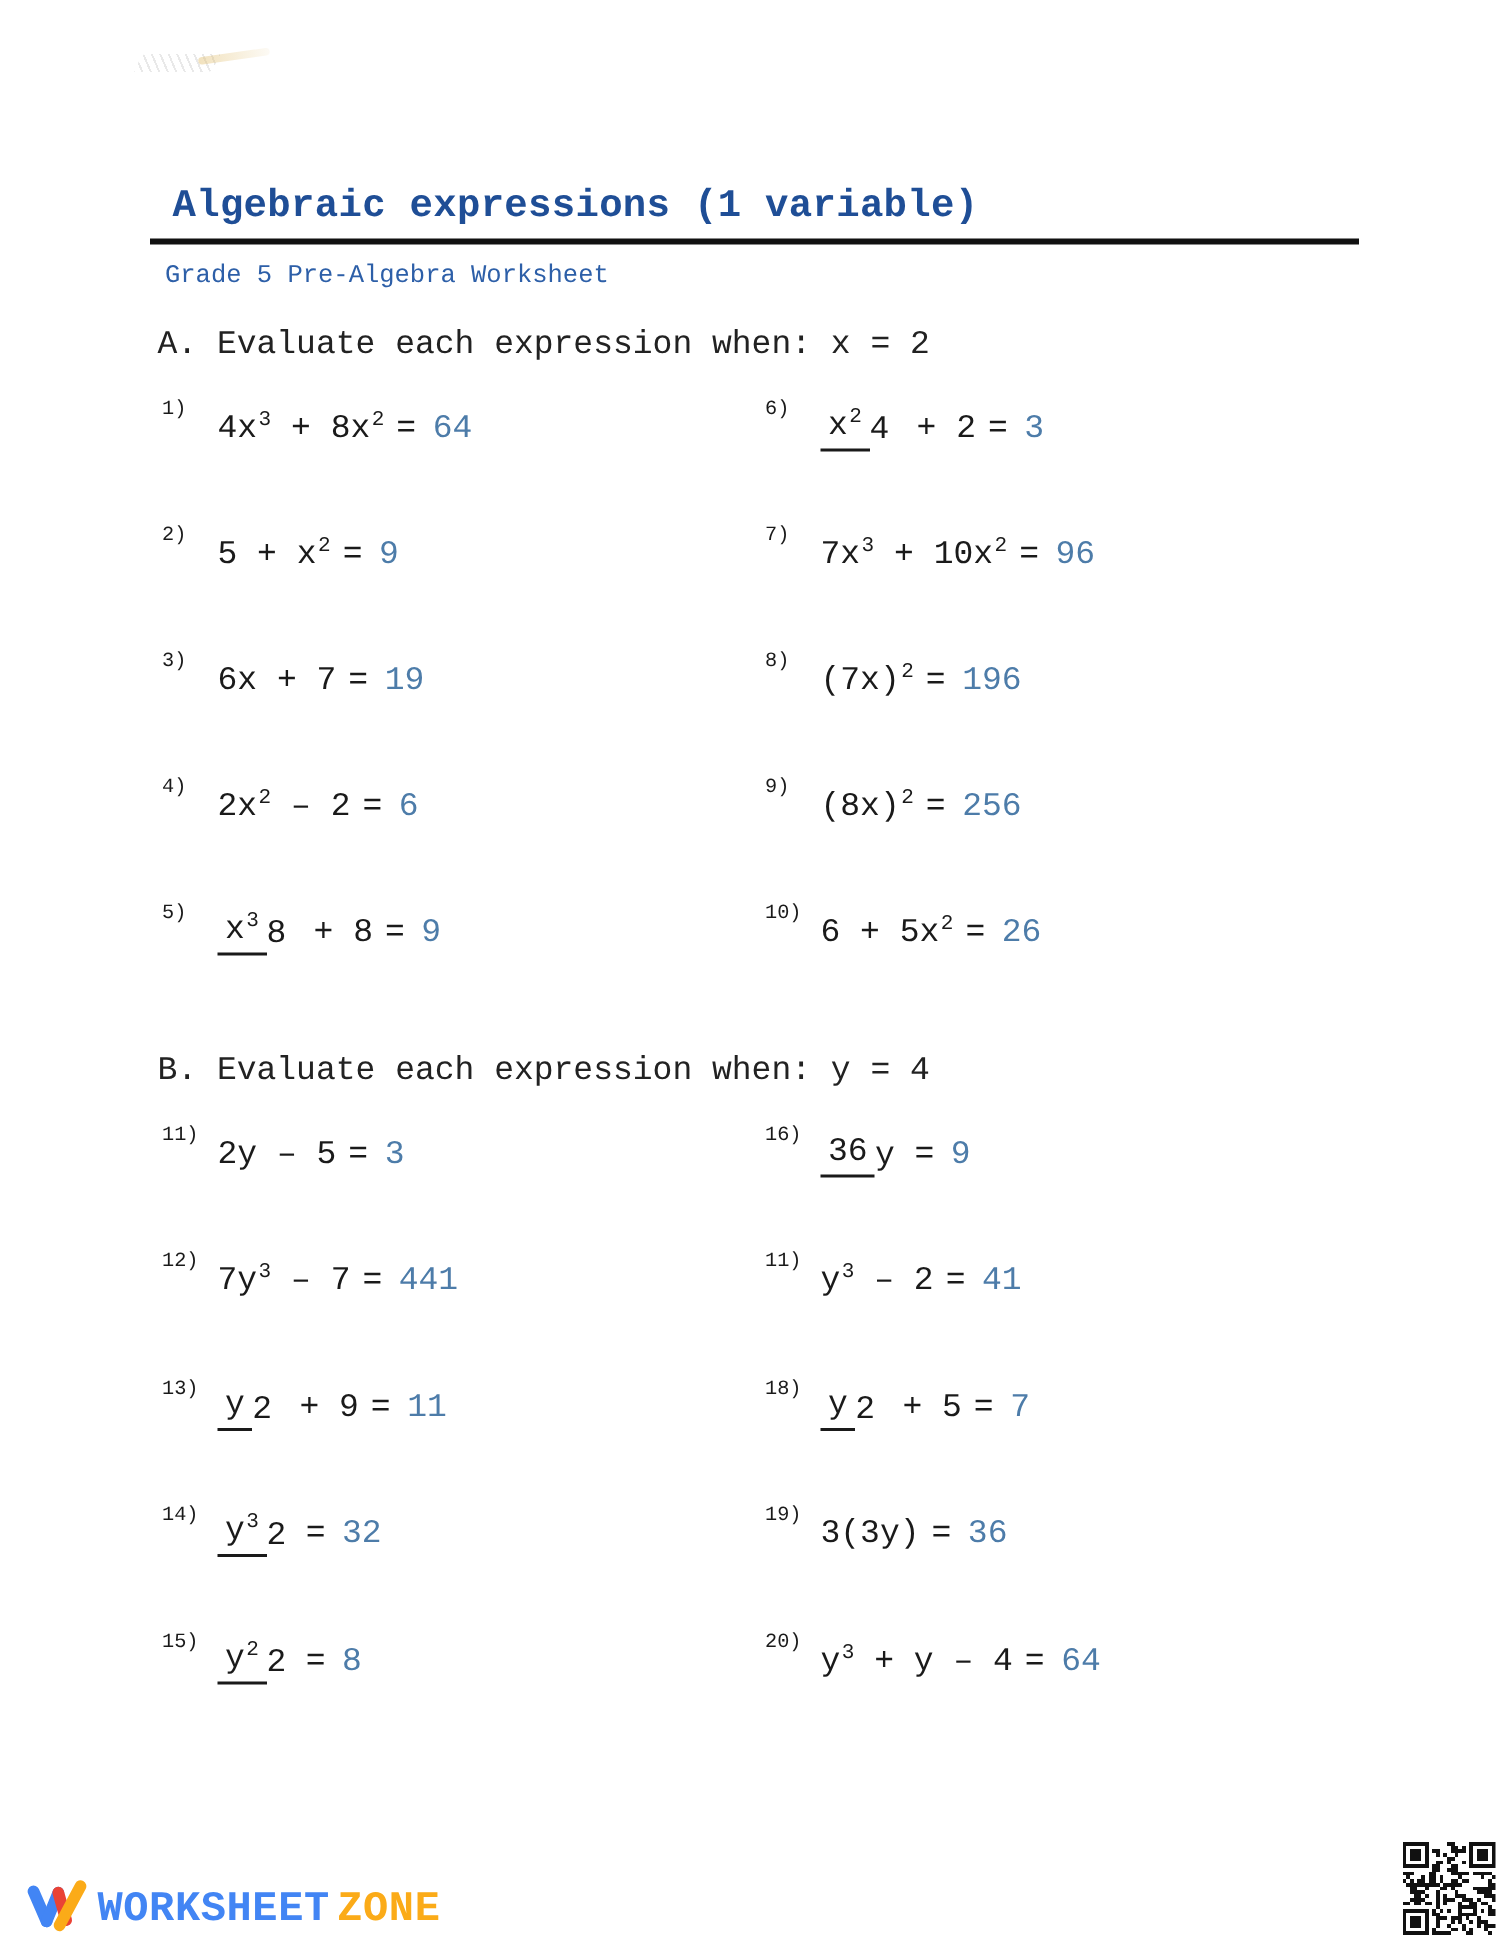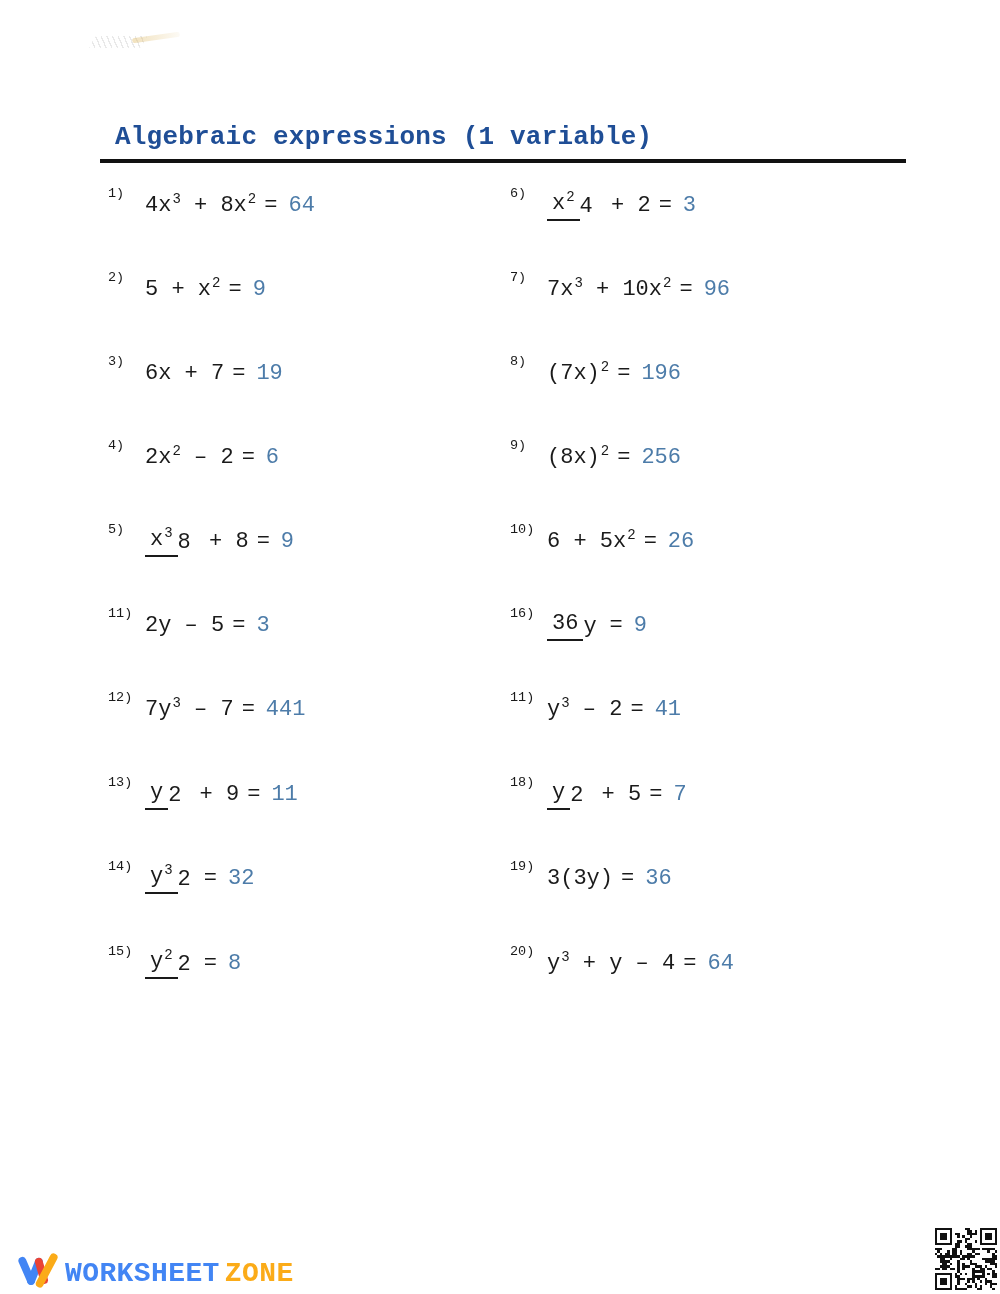--- a/index.html
+++ b/index.html
@@ -62,21 +62,23 @@
 
   <div class="watermark">
     <div class="wm-a"></div>
     <div class="wm-b"></div>
   </div>
 
   <div class="content">
     <div class="title-block">
       <div class="title">Algebraic expressions (1 variable)</div>
     </div>
-
+    <div class="subtitle">Grade 5 Pre-Algebra Worksheet</div>
+
+    <div class="section-heading heading-a">A. Evaluate each expression when: x = 2</div>
     <div class="grid grid-a">
         <div class="problem">
           <span class="pnum">1)</span>
           <span class="expr">
             <span class="run">4x<sup>3</sup> + 8x<sup>2</sup></span>
             <span class="eq">=</span>
             <span class="ans">64</span>
           </span>
         </div>
         <div class="problem">
@@ -154,20 +156,21 @@
         <div class="problem">
           <span class="pnum">10)</span>
           <span class="expr">
             <span class="run">6 + 5x<sup>2</sup></span>
             <span class="eq">=</span>
             <span class="ans">26</span>
           </span>
         </div>
       </div>
 
+    <div class="section-heading heading-b">B. Evaluate each expression when: y = 4</div>
     <div class="grid grid-b">
         <div class="problem">
           <span class="pnum">11)</span>
           <span class="expr">
             <span class="run">2y – 5</span>
             <span class="eq">=</span>
             <span class="ans">3</span>
           </span>
         </div>
         <div class="problem">

